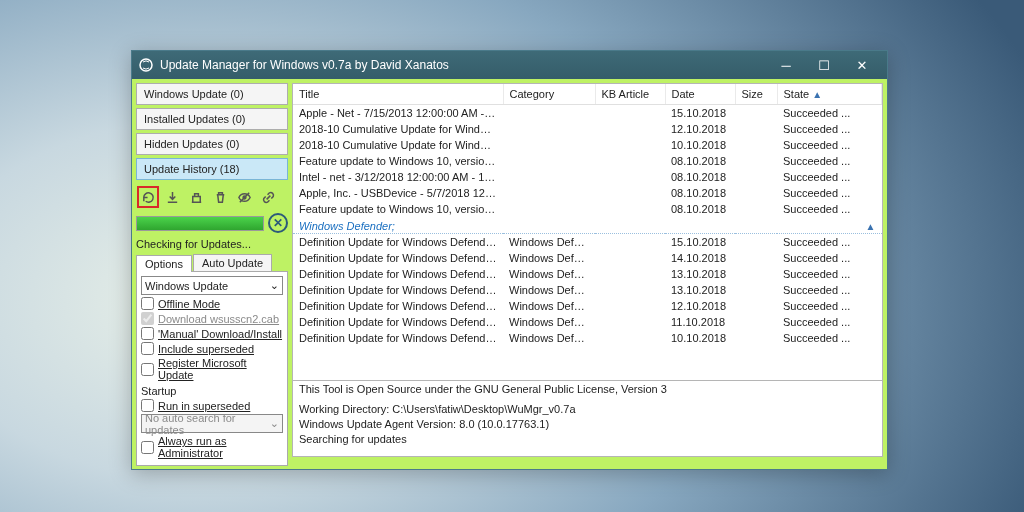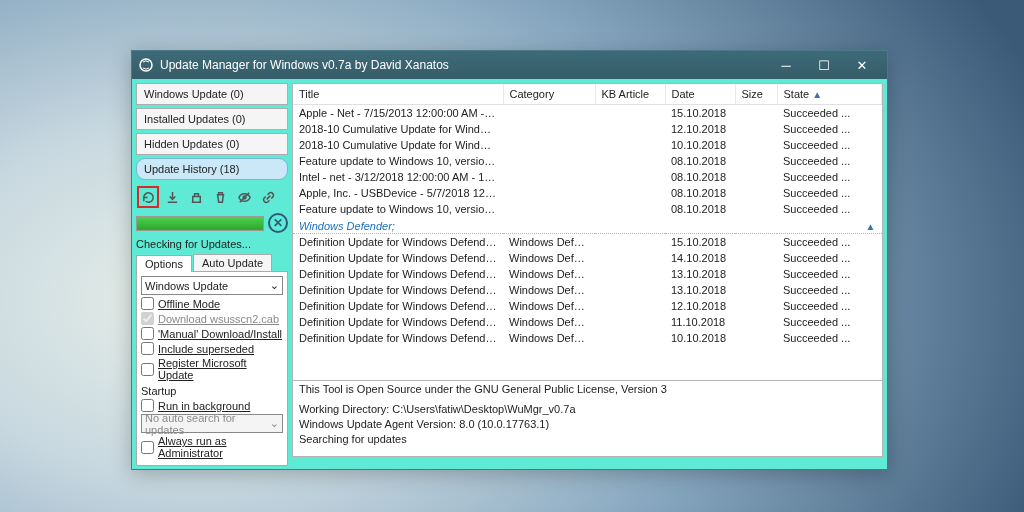--- a/index.html
+++ b/index.html
@@ -28,37 +28,37 @@
     padding: 0 6px;
   }
   .titlebar .app-icon { width: 16px; height: 16px; margin-right: 6px; }
   .titlebar .title { flex: 1; font-size: 12px; }
   .wm { display: flex; }
   .wm div {
     width: 38px; height: 28px;
     display: flex; align-items: center; justify-content: center;
     color: #fff; font-size: 13px;
   }
-  .content { flex: 1; display: flex; overflow: hidden; background: #5eead4; }
+  .content { flex: 1; display: flex; overflow: hidden; background: #bef264; }
   .sidebar {
     width: 160px;
     padding: 4px;
     display: flex; flex-direction: column;
     overflow: hidden;
   }
   .navbtn {
     text-align: left;
     padding: 4px 7px;
     background: #f5f5f5;
     border: 1px solid #adadad;
     margin-bottom: 3px;
     font-size: 11px;
     cursor: pointer;
   }
-  .navbtn.active { background: #cae8f7; border-color: #7ab5d6; border-radius: 9px; }
+  .navbtn.active { background: #cae8f7; border-color: #7ab5d6; }
   .iconbar {
     display: flex; gap: 2px;
     margin-top: 2px; margin-bottom: 4px;
     height: 24px;
     padding: 1px;
   }
   .iconbar .ib {
     width: 22px; height: 22px;
     display: flex; align-items: center; justify-content: center;
     border: 1px solid transparent;
@@ -236,21 +236,21 @@
             <span>Include superseded</span>
           </label>
         <label class="chk">
             <input type="checkbox" style="">
             <span>Register Microsoft Update</span>
           </label>
 
         <div class="group-label">Startup</div>
         <label class="chk">
             <input type="checkbox" style="">
-            <span>Run in background</span>
+            <span>Run in superseded</span>
           </label>
         <div class="combo-dis">
           <span>No auto search for updates</span>
             <span>⌄</span>
         </div>
         <label class="chk">
             <input type="checkbox" style="">
             <span>Always run as Administrator</span>
           </label>
       </div>

